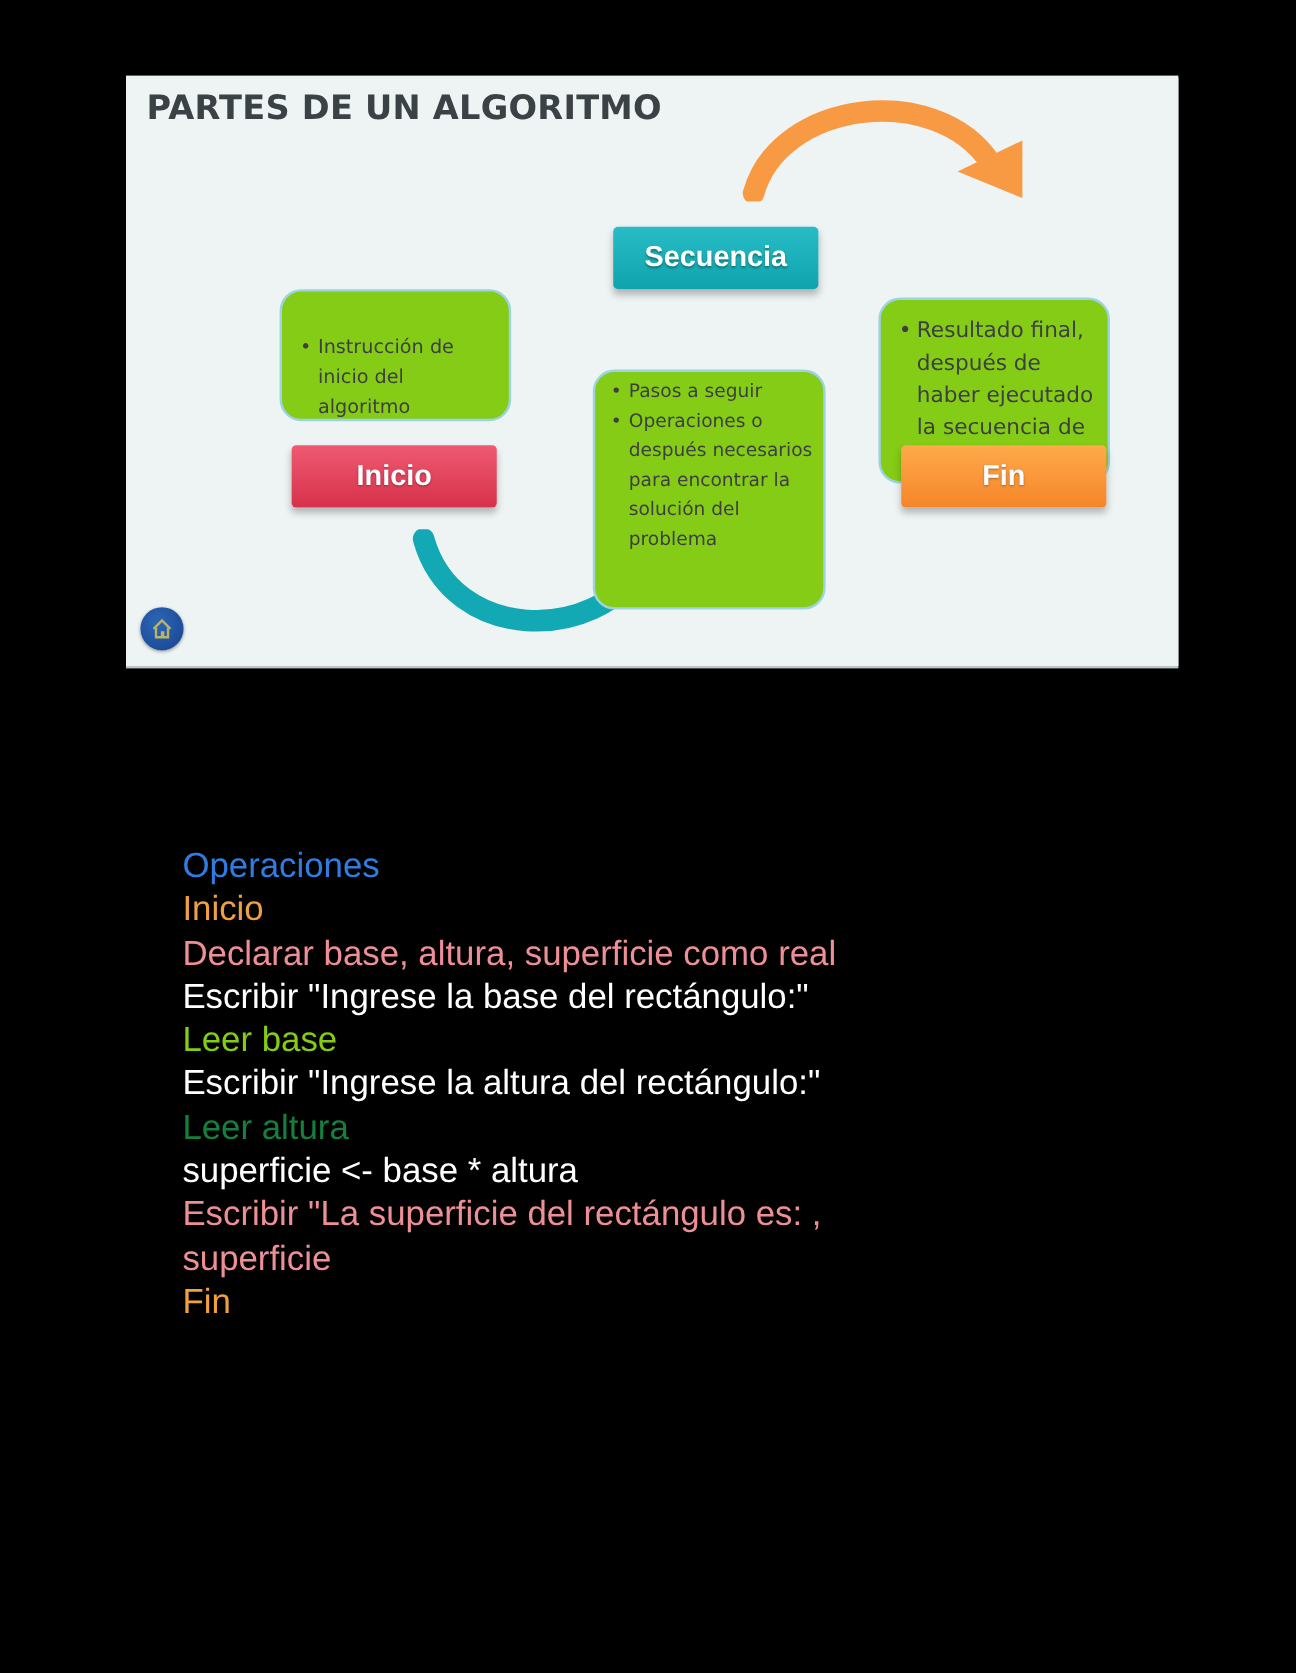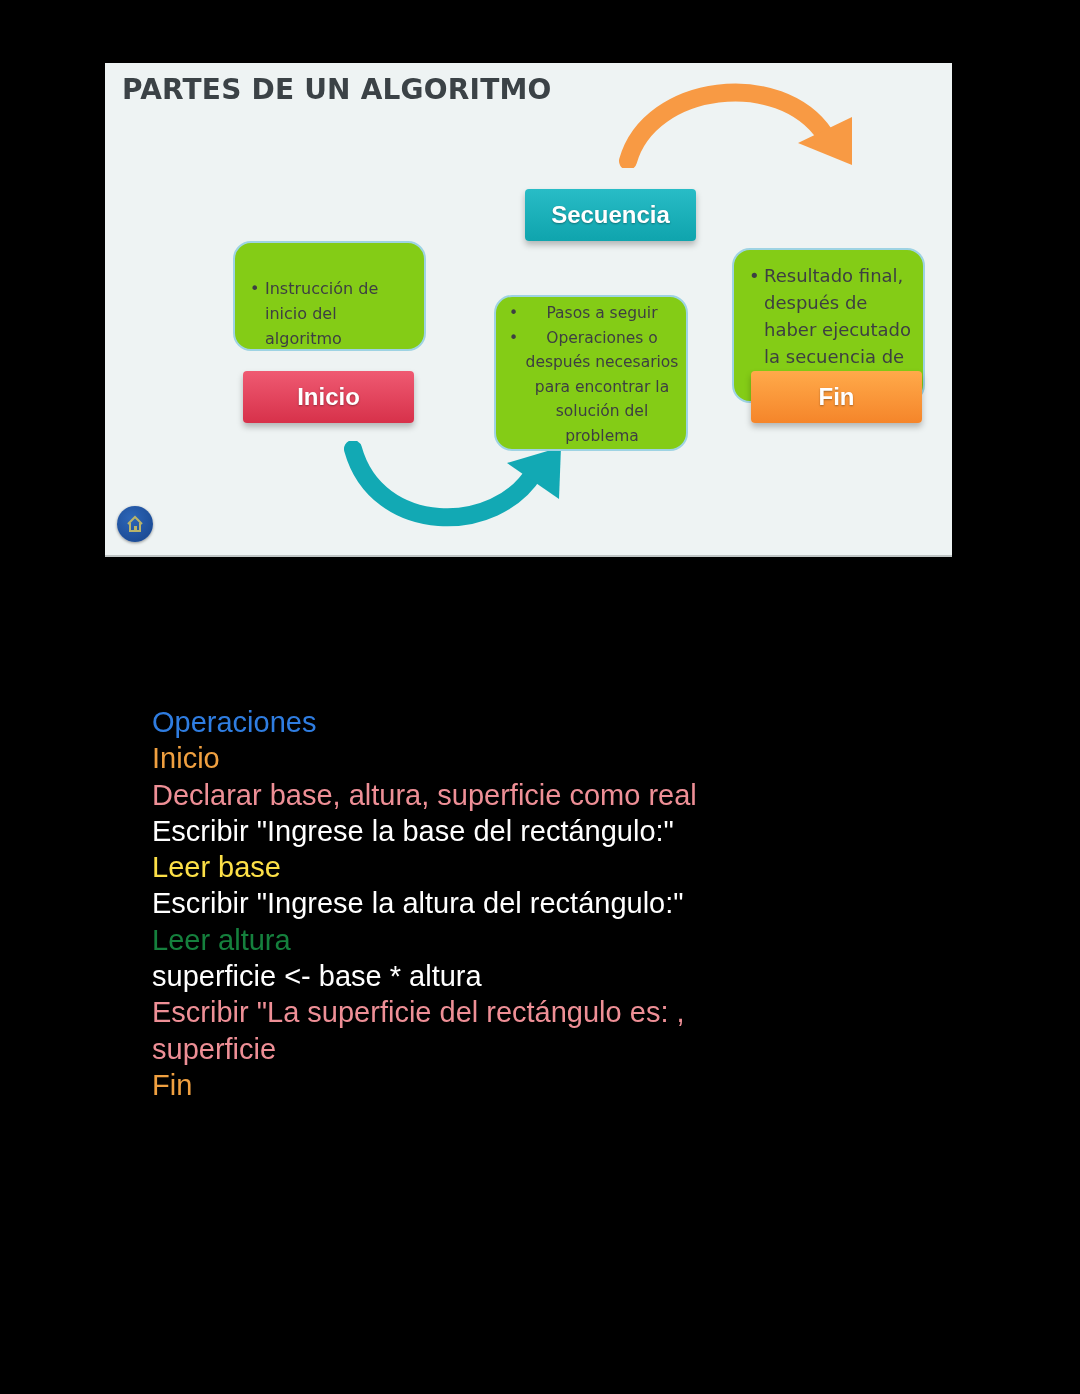--- a/index.html
+++ b/index.html
@@ -3,47 +3,47 @@
   <meta charset="utf-8">
   <style>
     html, body { margin: 0; padding: 0; }
     body {
       width: 1080px; height: 1394px; background: #000;
       position: relative; overflow: hidden;
       font-family: "Liberation Sans", sans-serif;
     }
     .slide {
       position: absolute; left: 105px; top: 63px; width: 847px; height: 492px;
-      background: #eef3f3; box-shadow: 0 2px 0 #bfc5c5;
+      background: #eef3f3; box-shadow: 0 2px 0 #bfc5c5; padding-left: 30px;
     }
     .slide-title {
       position: absolute; left: 17px; top: 10px;
       font-family: "DejaVu Sans", sans-serif; font-size: 28px; font-weight: 600;
       color: #3b4246; letter-spacing: 0.2px;
     }
     .card {
       position: absolute; background: #84cc16; border: 2px solid #9ed3e3;
       border-radius: 18px; box-sizing: border-box;
       font-family: "DejaVu Sans", sans-serif; color: #3d3f42; margin-top: 48px;
     }
     .card ul { margin: 0; padding: 0 0 0 18px; list-style: none; }
     .card li { position: relative; }
     .card li::before { content: "•"; position: absolute; left: -15px; top: 0; }
     .card-inicio { left: 128px; top: 130px; width: 193px; height: 110px; padding: 33px 10px 0 12px; font-size: 16px; line-height: 25px; }
-    .card-seq { left: 389px; top: 184px; width: 194px; height: 156px; padding: 4px 6px 0 10px; font-size: 15.5px; line-height: 24.5px; text-align: center; }
+    .card-seq { left: 389px; top: 197px; width: 194px; height: 200px; padding: 4px 6px 0 10px; font-size: 15.5px; line-height: 24.5px; }
     .card-fin { left: 627px; top: 137px; width: 193px; height: 155px; padding: 12px 8px 0 12px; font-size: 18px; line-height: 27px; }
     .label-btn {
       position: absolute; color: #fff; font-weight: bold; font-size: 24px;
       text-align: center; border-radius: 4px; box-sizing: border-box;
       text-shadow: 0 1px 2px rgba(0,0,0,0.35);
       box-shadow: 0 4px 6px rgba(0,0,0,0.25);
     }
     .btn-inicio { left: 138px; top: 308px; width: 171px; height: 52px; line-height: 52px;
       background: linear-gradient(#ef5a72, #d7314a); }
-    .btn-seq { left: 420px; top: 126px; width: 171px; height: 52px; line-height: 52px;
+    .btn-seq { left: 406px; top: 126px; width: 171px; height: 52px; line-height: 52px;
       background: linear-gradient(#28bcc6, #0fa4ad); }
     .btn-fin { left: 646px; top: 308px; width: 171px; height: 52px; line-height: 52px;
       background: linear-gradient(#ffaa4a, #f5852a); }
     .arrow { position: absolute; }
     .home-btn {
       position: absolute; left: 12px; top: 443px; width: 36px; height: 36px;
       border-radius: 50%; background: radial-gradient(circle at 40% 35%, #2d66b8, #16438a);
       box-shadow: 0 1px 3px rgba(0,0,0,0.4);
       display: flex; align-items: center; justify-content: center;
     }
@@ -98,20 +98,20 @@
       <rect x="9" y="12" width="3" height="5" fill="#b9b46a"></rect>
     </svg>
   </div>
 </div>
 
 <div class="code">
   <div style="color:#2f7de1">Operaciones</div>
   <div style="color:#f0a040">Inicio</div>
   <div style="color:#ee8f96">Declarar base, altura, superficie como real</div>
   <div style="color:#ffffff">Escribir "Ingrese la base del rectángulo:"</div>
-  <div style="color:#fde047">Leer base</div>
+  <div style="color:#84cc16">Leer base</div>
   <div style="color:#ffffff">Escribir "Ingrese la altura del rectángulo:"</div>
   <div style="color:#15803d">Leer altura</div>
   <div style="color:#ffffff">superficie &lt;- base * altura</div>
   <div style="color:#ee8f96">Escribir "La superficie del rectángulo es: ,</div>
   <div style="color:#ee8f96">superficie</div>
   <div style="color:#f0a040">Fin</div>
 </div>
 
 </body></html>

